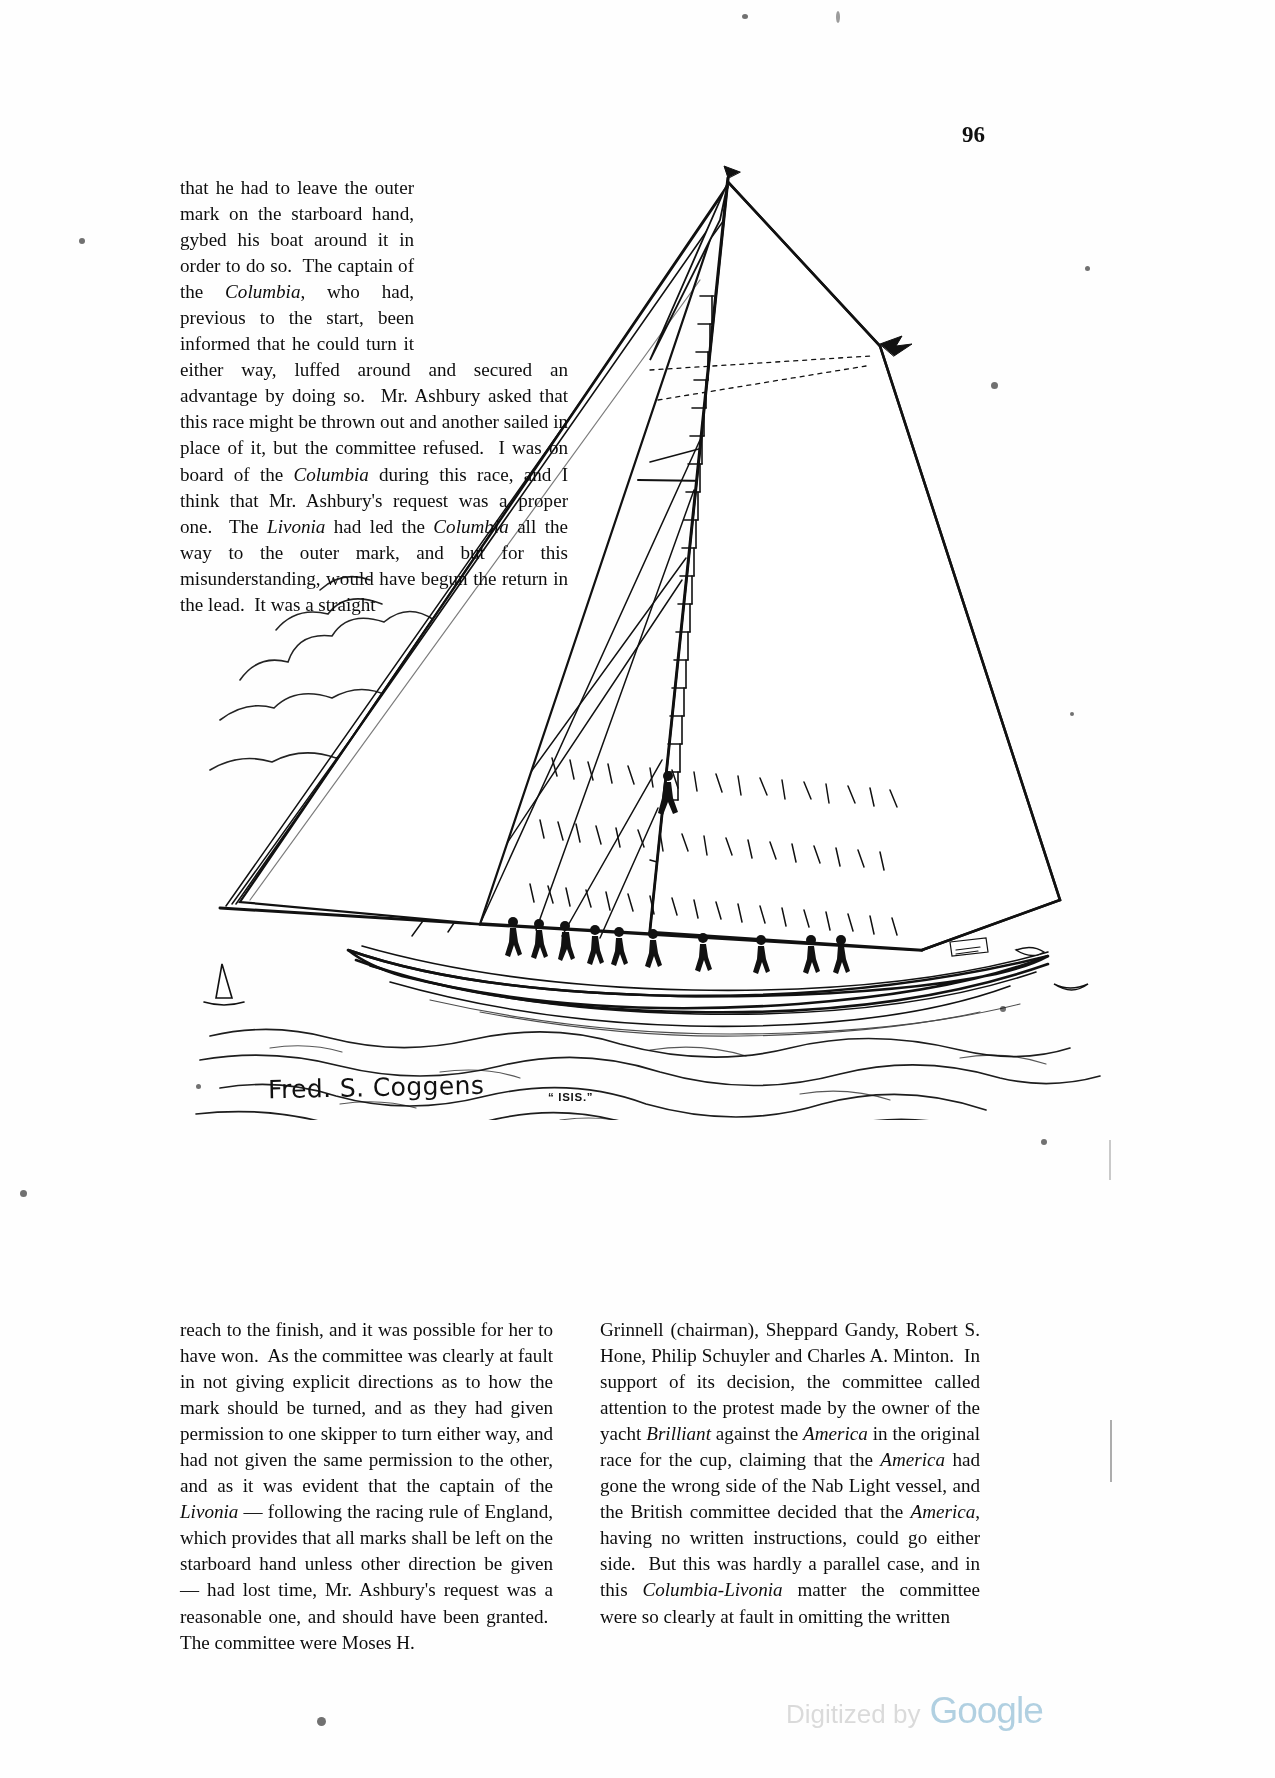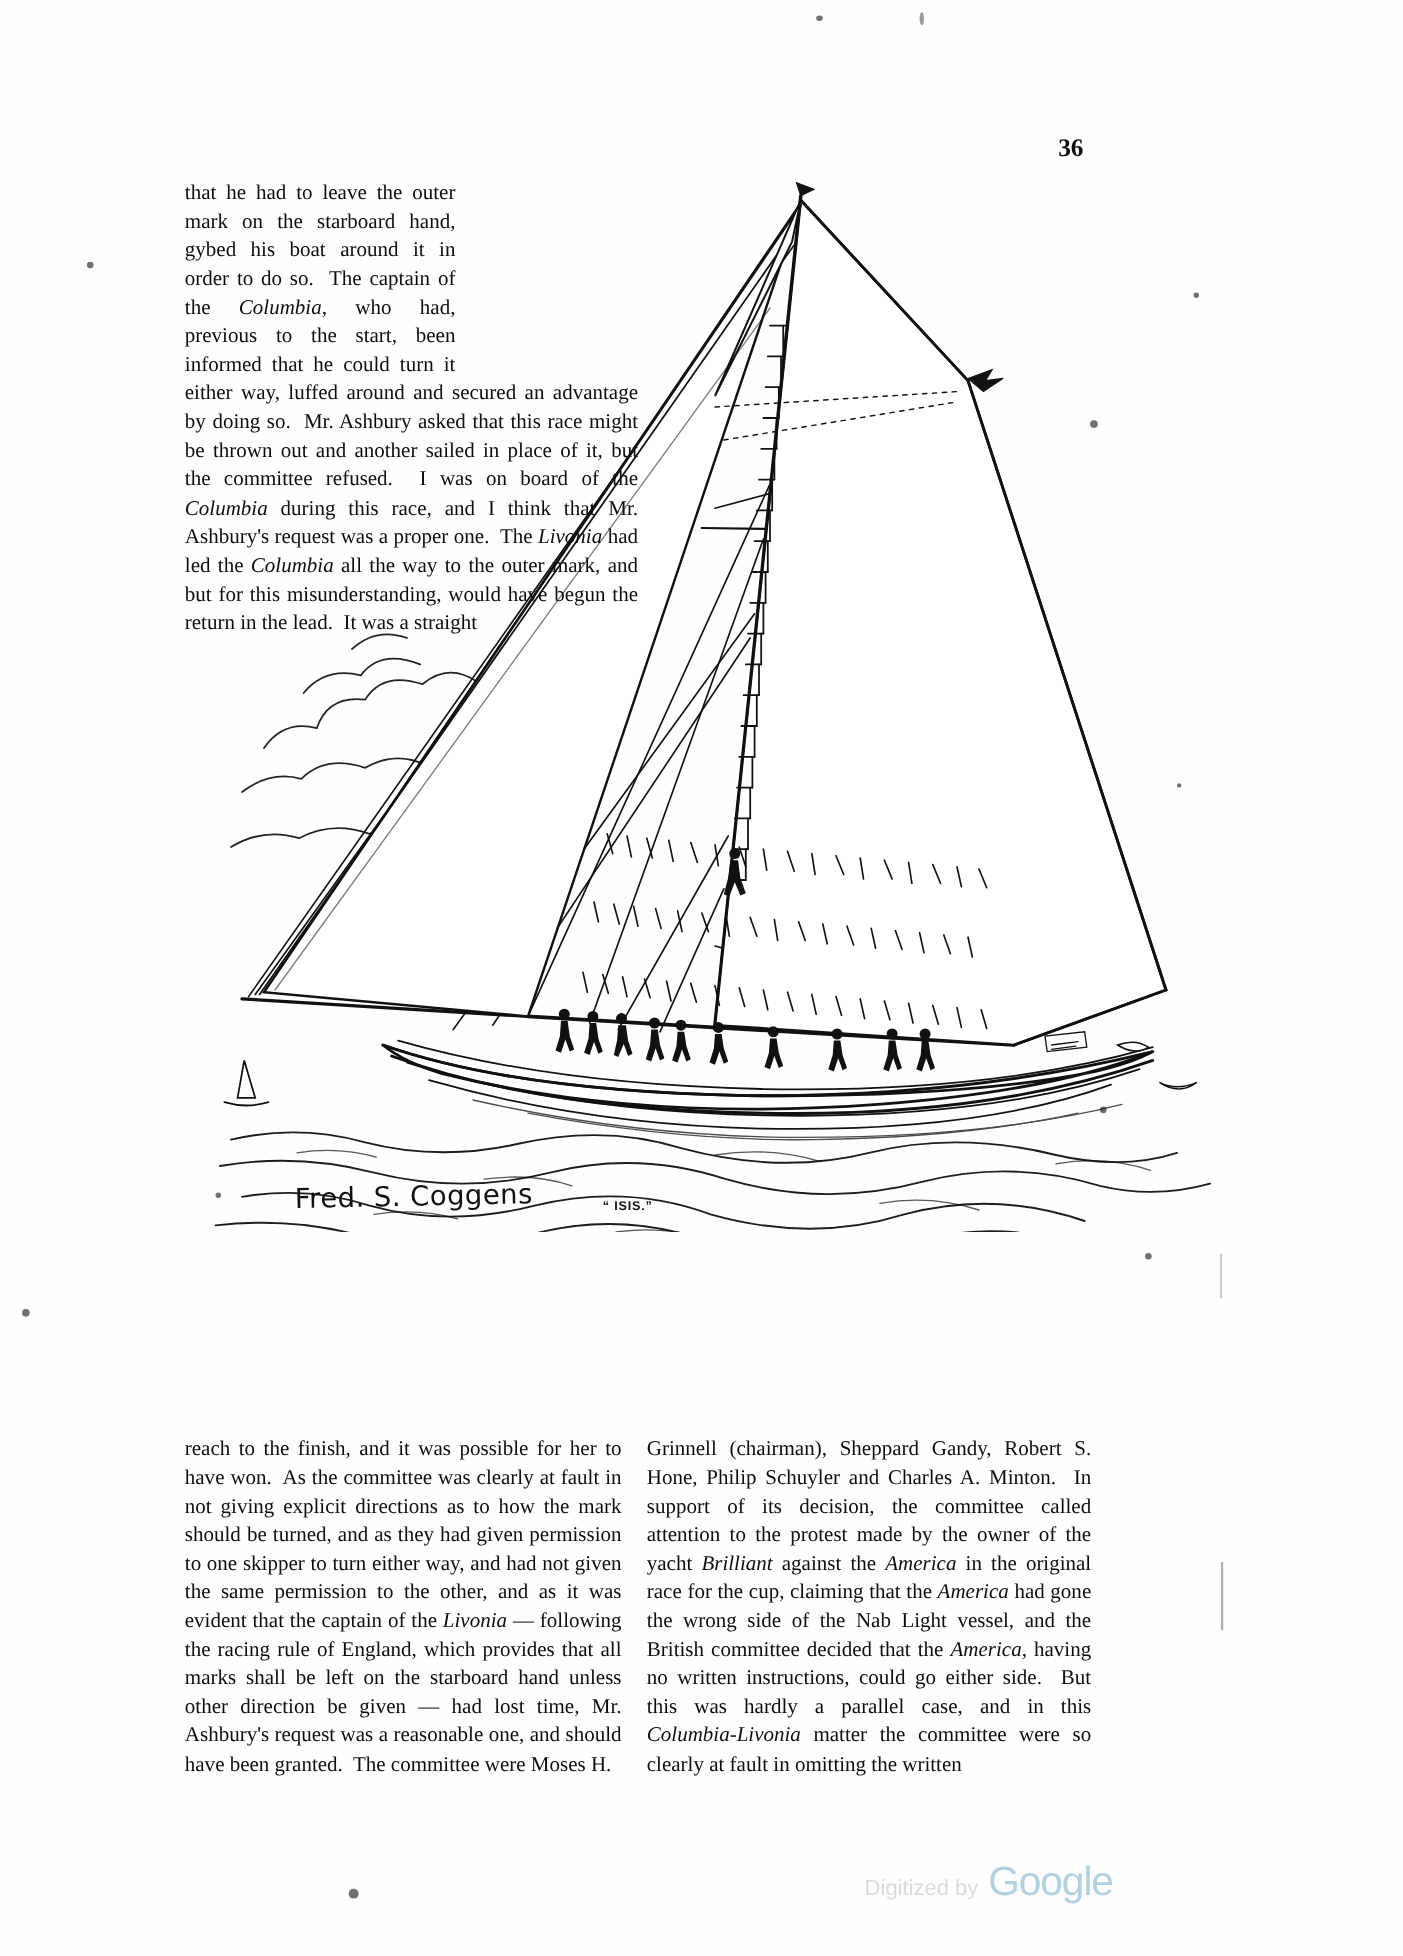--- a/index.html
+++ b/index.html
@@ -50,21 +50,21 @@
 
   
   .col {
     position: absolute;
     color: #0d0d0d;
     font-size: 19.1px;
     line-height: 26.05px;
     text-align: justify;
     text-justify: inter-word;
   }
-  .col p { margin: 0; }
+  .col p { margin: 12px; }
   .col i { font-style: italic; }
 
   
   #top-left-col {
     left: 168px;
     top: 163px;
     width: 412px;
   }
   #top-left-col .shape2 {
     float: right;
@@ -121,21 +121,21 @@
     position: absolute;
     left: 786px;
     top: 1690px;
     display: flex;
     align-items: baseline;
     gap: 9px;
     opacity: .30;
   }
   .watermark .dig {
     font-family: "Liberation Sans", sans-serif;
-    font-size: 20px;
+    font-size: 26px;
     color: #8a8a8a;
   }
   .watermark .goog {
     font-family: Liberation Sans, sans-serif;
     font-size: 37px;
     color: #0369a1;
     letter-spacing: -1px;
   }
 
   
@@ -158,21 +158,21 @@
   <div class="speck" style="left:783px;top:513px;width:5px;height:5px;"></div>
   <div class="speck" style="left:1070px;top:712px;width:4px;height:4px;"></div>
   <div class="speck" style="left:1000px;top:1006px;width:6px;height:6px;"></div>
   <div class="speck" style="left:196px;top:1084px;width:5px;height:5px;"></div>
   <div class="speck" style="left:1041px;top:1139px;width:6px;height:6px;"></div>
   <div class="speck" style="left:20px;top:1190px;width:7px;height:7px;"></div>
   <div class="speck" style="left:317px;top:1717px;width:9px;height:9px;"></div>
   <div class="edgemark" style="left:1110px;top:1420px;width:2px;height:62px;"></div>
   <div class="edgemark" style="left:1109px;top:1140px;width:2px;height:40px;opacity:.35;"></div>
 
-  <div class="folio">36</div>
+  <div class="folio">96</div>
 
   <div id="illustration">
     <svg viewBox="0 0 960 960" width="960" height="960" xmlns="http://www.w3.org/2000/svg">
       <g fill="none" stroke="#111" stroke-width="1.5" stroke-linecap="round">
 
         <g stroke-width="1.6" opacity=".92">
           <path d="M60 520 q18 -26 48 -18 q10 -30 44 -26 q16 -26 52 -14 q24 -20 50 -2"></path>
           <path d="M40 560 q26 -20 54 -12 q22 -22 58 -10 q28 -16 56 -2"></path>
           <path d="M96 470 q20 -24 52 -16 q18 -24 54 -10"></path>
           <path d="M30 610 q30 -18 62 -8 q30 -16 64 -4 q30 -12 56 0"></path>

